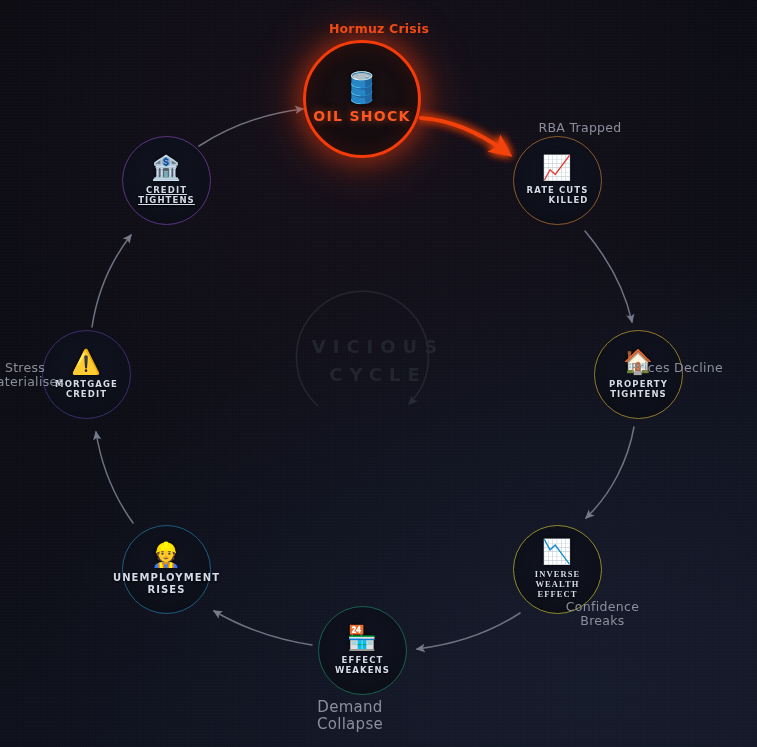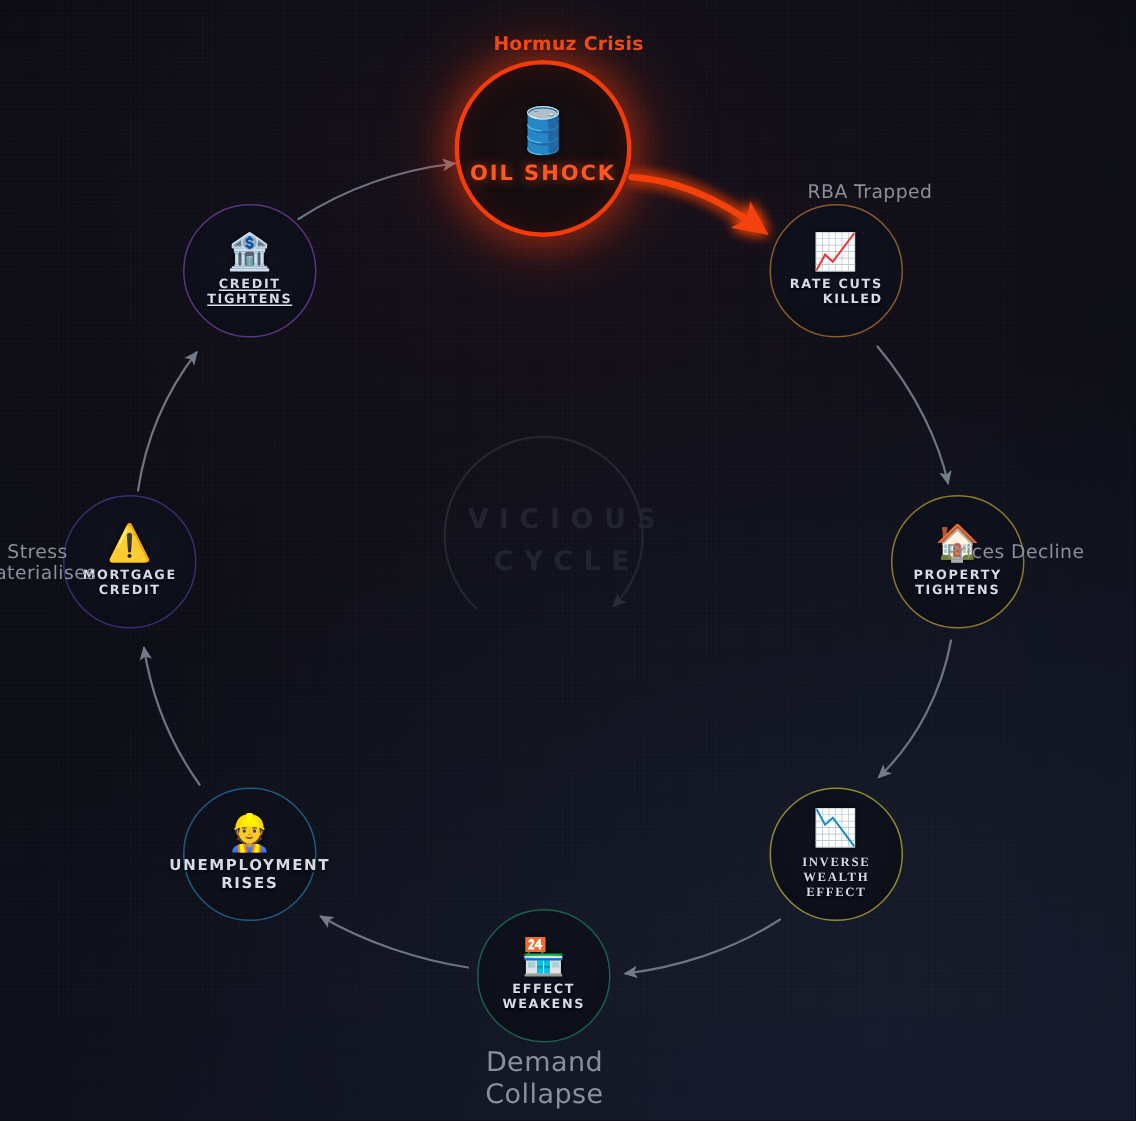--- a/index.html
+++ b/index.html
@@ -93,21 +93,21 @@
 
   #n-credit{left:122px;top:136px;width:89px;height:89px;border:1.6px solid #5b3480;}
   #n-credit .nlabel{font-size:8.5px;text-decoration:underline;}
   #n-credit .emoji{font-size:24px;}
 
   
   #c-oil{left:299px;top:22px;width:160px;font-size:12.5px;}
   #c-rate{left:500px;top:121px;width:160px;font-size:12.5px;}
   #c-prop{left:631px;top:361px;width:160px;font-size:12.5px;text-align:left;}
   #c-wealth{left:530px;top:600px;width:145px;font-size:12.5px;}
-  #c-econ{left:283px;top:699px;width:160px;font-size:18px;}
+  #c-econ{left:270px;top:699px;width:160px;font-size:15px;}
   #c-unemp{left:43px;top:600px;width:160px;font-size:12.5px;}
   #c-mort{left:-34px;top:361px;width:118px;font-size:12.5px;}
   #c-credit{left:44px;top:121px;width:160px;font-size:12.5px;}
 
   #centre-title{
     position:absolute;left:258px;top:333px;width:240px;
     text-align:center;color:#22242f;font-weight:bold;
     font-size:18px;letter-spacing:7px;line-height:1.55;
     white-space:pre-line;pointer-events:none;
   }
@@ -179,20 +179,22 @@
 TIGHTENS</span>
   </div>
   <div class="caption" id="c-prop" style="white-space: pre-line;">Prices Decline</div>
 
   <div class="node" id="n-wealth">
     <span class="emoji">📉</span>
     <span class="nlabel" style="white-space: pre-line; font-family: Liberation Serif, serif;">INVERSE
 WEALTH
 EFFECT</span>
   </div>
+  <div class="caption" id="c-wealth" style="white-space: pre-line;">Confidence
+Breaks</div>
 
   <div class="node" id="n-econ">
     <span class="emoji">🏪</span>
     <span class="nlabel" style="white-space: pre-line;">EFFECT
 WEAKENS</span>
   </div>
   <div class="caption" id="c-econ" style="white-space: pre-line;">Demand
 Collapse</div>
 
   <div class="node" id="n-unemp">

